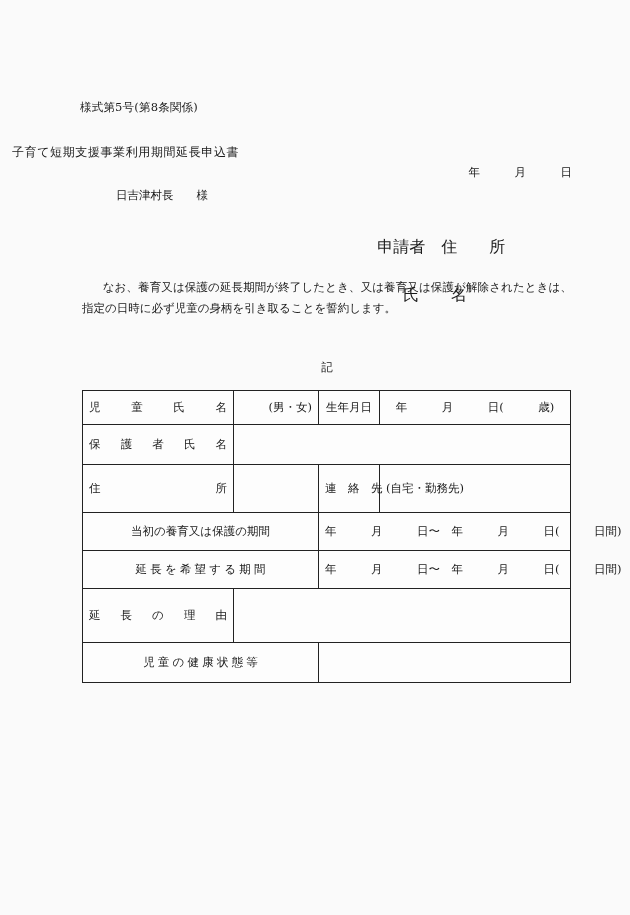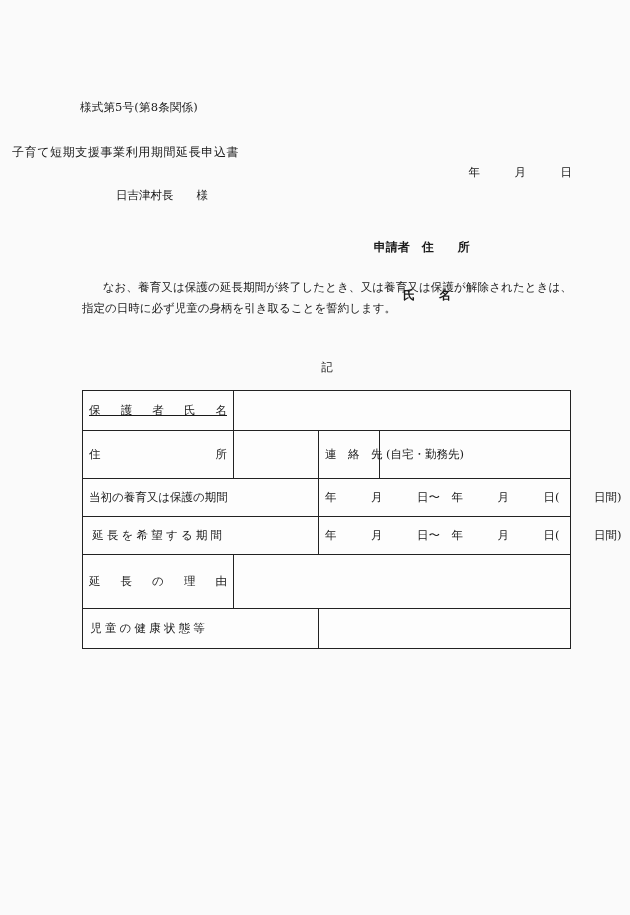--- a/index.html
+++ b/index.html
@@ -55,24 +55,23 @@
     left: 104px;
     top: 188px;
     font-size: 11.5px;
     white-space: pre;
   }
   
   .applicant {
     position: absolute;
     left: 345px;
     top: 211px;
-    font-size: 12px;
+    font-size: 16px;
     line-height: 24px;
     white-space: pre;
-    font-weight: bold;
   }
   .applicant .row2 {
     display: block;
     padding-left: 46px;
   }
   
   .body-text {
     position: absolute;
     left: 70px;
     top: 277px;
@@ -105,21 +104,21 @@
     font-size: 11.5px;
     border: 1.6px solid #111;
   }
   .form-table td {
     border: 0.9px solid #222;
     padding: 0 6px;
     vertical-align: middle;
     background: #fdfdfd;
   }
   .lbl {
-    text-align: left;
+    text-align: center;
     white-space: nowrap;
   }
   .lbl-spread {
     letter-spacing: 3.2px;
     text-indent: 3.2px;
   }
   .lbl-just {
     text-align: justify;
     text-align-last: justify;
     padding-left: 10px;
@@ -134,21 +133,21 @@
     white-space: pre;
     padding-right: 8px;
   }
   .cell-topleft {
     vertical-align: top;
     padding-top: 7px;
     white-space: pre;
   }
   .blank { }
   .r1 { height: 34px; }
-  .r2 { height: 40px; text-decoration: underline; }
+  .r2 { height: 40px; }
   .r3 { height: 48px; }
   .r4 { height: 38px; }
   .r5 { height: 38px; padding-left: 33px; }
   .r6 { height: 54px; }
   .r7 { height: 40px; }
 </style>
 </head>
 <body>
 
 <div class="page">
@@ -175,20 +174,26 @@
   <table class="form-table">
     <colgroup>
       <col style="width:79px">
       <col style="width:72px">
       <col style="width:85px">
       <col style="width:61px">
       <col style="width:191px">
     </colgroup>
     <tbody>
 
+      <tr class="r1">
+        <td class="lbl lbl-just" colspan="2">児　童　氏　名</td>
+        <td class="cell-right blank">(男・女)</td>
+        <td class="cell-center">生年月日</td>
+        <td class="cell-center">年　　　月　　　日(　　　歳)</td>
+      </tr>
 
       <tr class="r2">
         <td class="lbl lbl-just" colspan="2">保護者氏名</td>
         <td class="blank" colspan="3"></td>
       </tr>
 
       <tr class="r3">
         <td class="lbl lbl-just" colspan="2">住　　　　　所</td>
         <td class="blank"></td>
         <td class="cell-center">連　絡　先</td>

